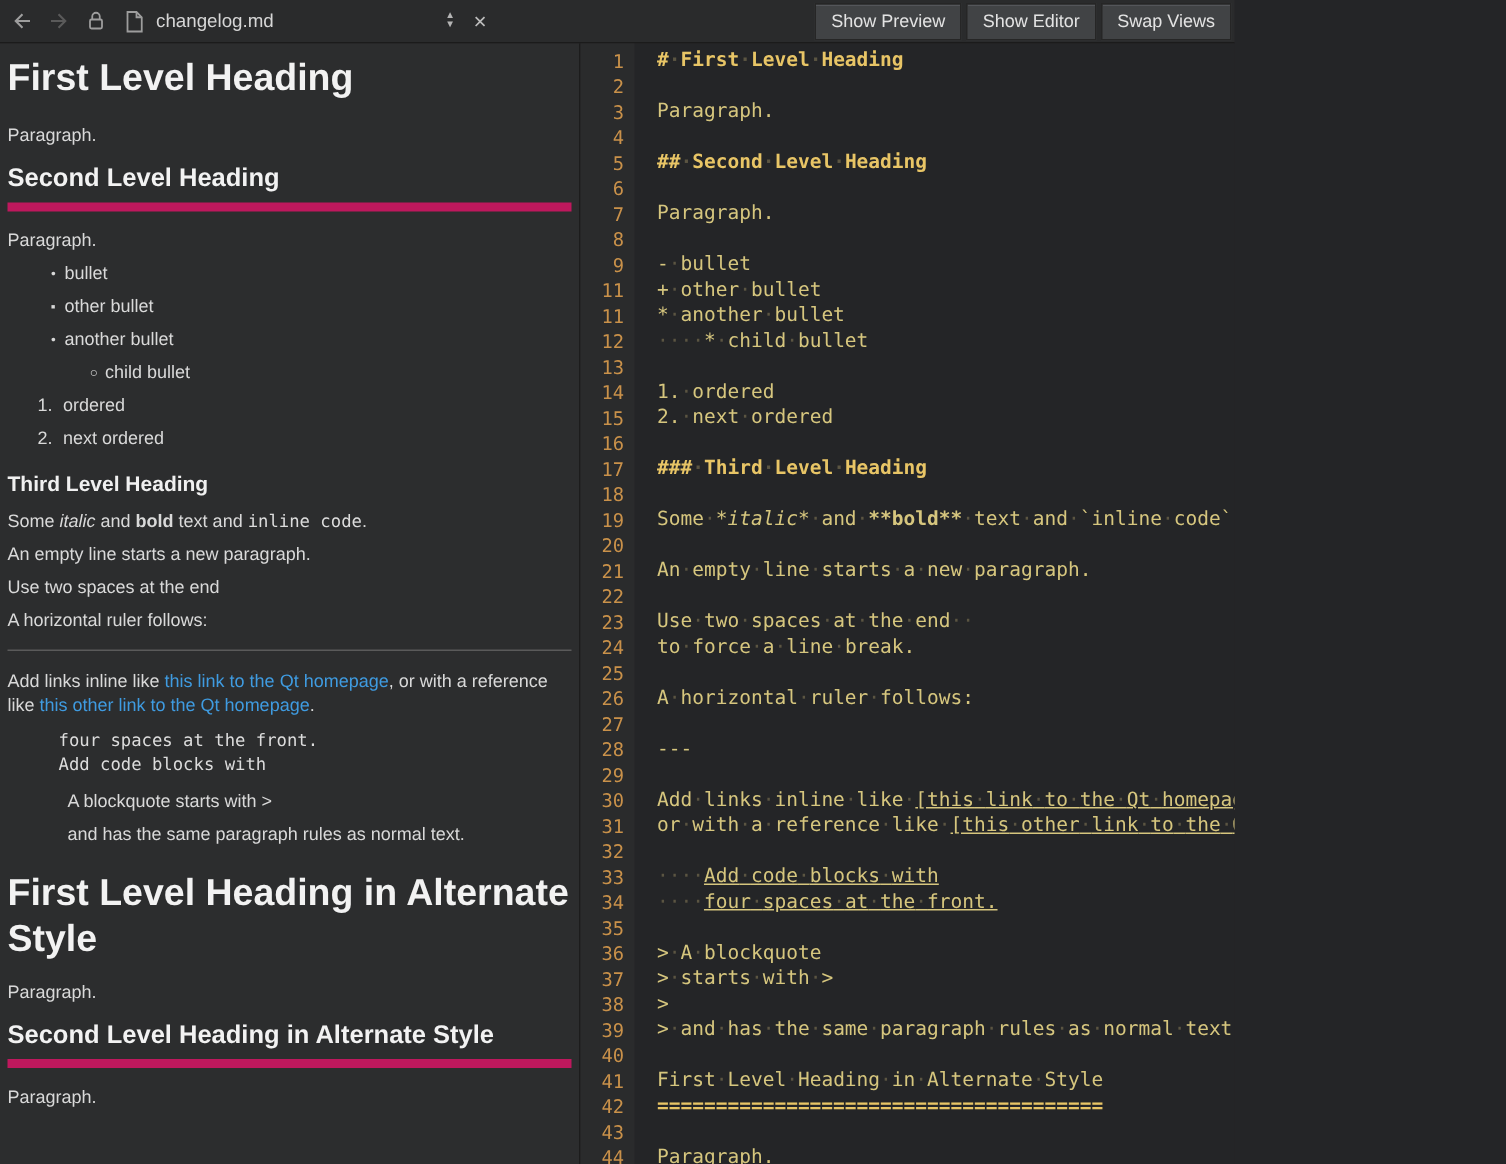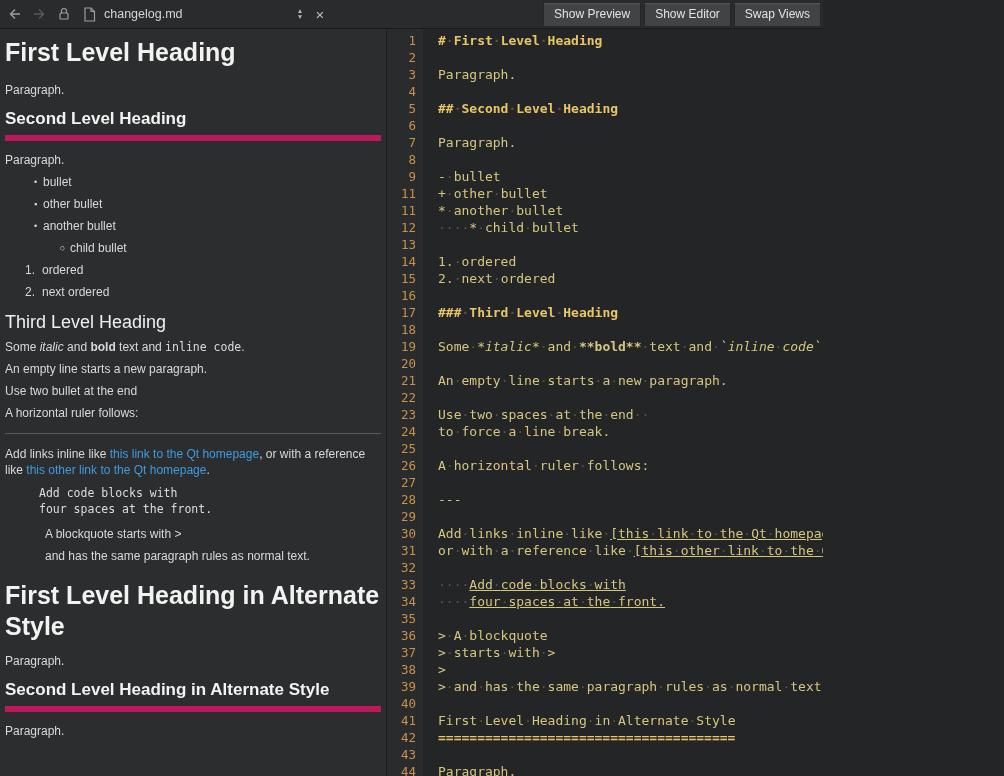--- a/index.html
+++ b/index.html
@@ -45,22 +45,22 @@
   
   .preview {
     width:386px; flex:0 0 386px; background:#2c2d2e; color:#d9d9d9;
     padding:2px 5px 0 5px; overflow:hidden; font-size:12px;
   }
   .preview h1 { font-size:25px; line-height:30px; margin:6px 0 16px;
     color:#f2f2f2; font-weight:bold; }
   .preview h1.alt { margin:16px 0 12px; line-height:31px; }
   .preview h2 { font-size:17px; line-height:21px; margin:10px 0 12px;
     padding-bottom:6px; border-bottom:6px solid #be185d; color:#f2f2f2; font-weight:bold; }
-  .preview h3 { font-size:18px; line-height:17px; margin:14px 0 9px;
-    color:#f0f0f0; font-weight:normal; }
+  .preview h3 { font-size:14px; line-height:17px; margin:14px 0 9px;
+    color:#f0f0f0; font-weight:bold; }
   .preview p { margin:0 0 7px; line-height:15px; }
   .preview .li { display:flex; margin:0 0 7px; line-height:15px; }
   .preview .li .glyph { width:9px; flex:0 0 9px; text-align:center;
     font-size:9px; line-height:15px; margin-right:3px; color:#d9d9d9; }
   .preview .li.lvl1 { margin-left:26px; }
   .preview .li.lvl2 { margin-left:53px; }
   .preview .oli { display:flex; margin:0 0 7px 20px; line-height:15px; }
   .preview .oli .num { width:14px; flex:0 0 14px; margin-right:3px; }
   .preview em { font-style:italic; }
   .preview strong { font-weight:bold; }
@@ -80,21 +80,21 @@
   .gutter { flex:0 0 36px; background:#2a2b2c; padding:3px 7px 0 0;
     text-align:right; color:#c9914a; }
   .gutter .ln { height:17px; line-height:17px; font-size:12.5px; }
   .code { flex:1; padding:3px 0 0 15px; overflow:hidden; color:#d6c67e;
     white-space:pre; cursor:text; }
   .code .cl { height:17px; line-height:17px; }
   .s-d {}
   .s-h { font-weight:bold; color:#e8c566; }
   .s-i { font-style:italic; }
   .s-b { font-weight:bold; }
-  .s-c { color:#d6c67e;font-style:italic; }
+  .s-c { color:#d6c67e; }
   .s-l { text-decoration:underline; }
   .s-u { font-style:italic; text-decoration:underline; }
   .s-cb { text-decoration:underline; }
   .ws { color:#5b5542; }
 </style>
 </head>
 <body>
 
 <div class="app">
 
@@ -166,28 +166,28 @@
       <div class="oli">
         <span class="num">2.</span>
         <span>next ordered</span>
       </div>
 
       <h3>Third Level Heading</h3>
 
       <p><span>Some </span><em>italic</em><span> and </span><strong>bold</strong><span> text and </span><code>inline code</code><span>.</span></p>
 
       <p>An empty line starts a new paragraph.</p>
-      <p>Use two bullet at the end</p>
+      <p>Use two spaces at the end</p>
       <p>A horizontal ruler follows:</p>
 
       <hr>
 
       <p class="linkspar"><span>Add links inline like </span><a>this link to the Qt homepage</a><span>, or with a reference like </span><a>this other link to the Qt homepage</a><span>.</span></p>
 
-      <div class="codeblock"><div>Add code blocks with</div><div>four spaces at the front.</div></div>
+      <div class="codeblock"><div>four spaces at the front.</div><div>Add code blocks with</div></div>
 
       <div class="quote">
         <p>A blockquote starts with &gt;</p>
         <p>and has the same paragraph rules as normal text.</p>
       </div>
 
       <h1 class="alt">First Level Heading in Alternate Style</h1>
       <p>Paragraph.</p>
       <h2>Second Level Heading in Alternate Style</h2>
       <p>Paragraph.</p>

